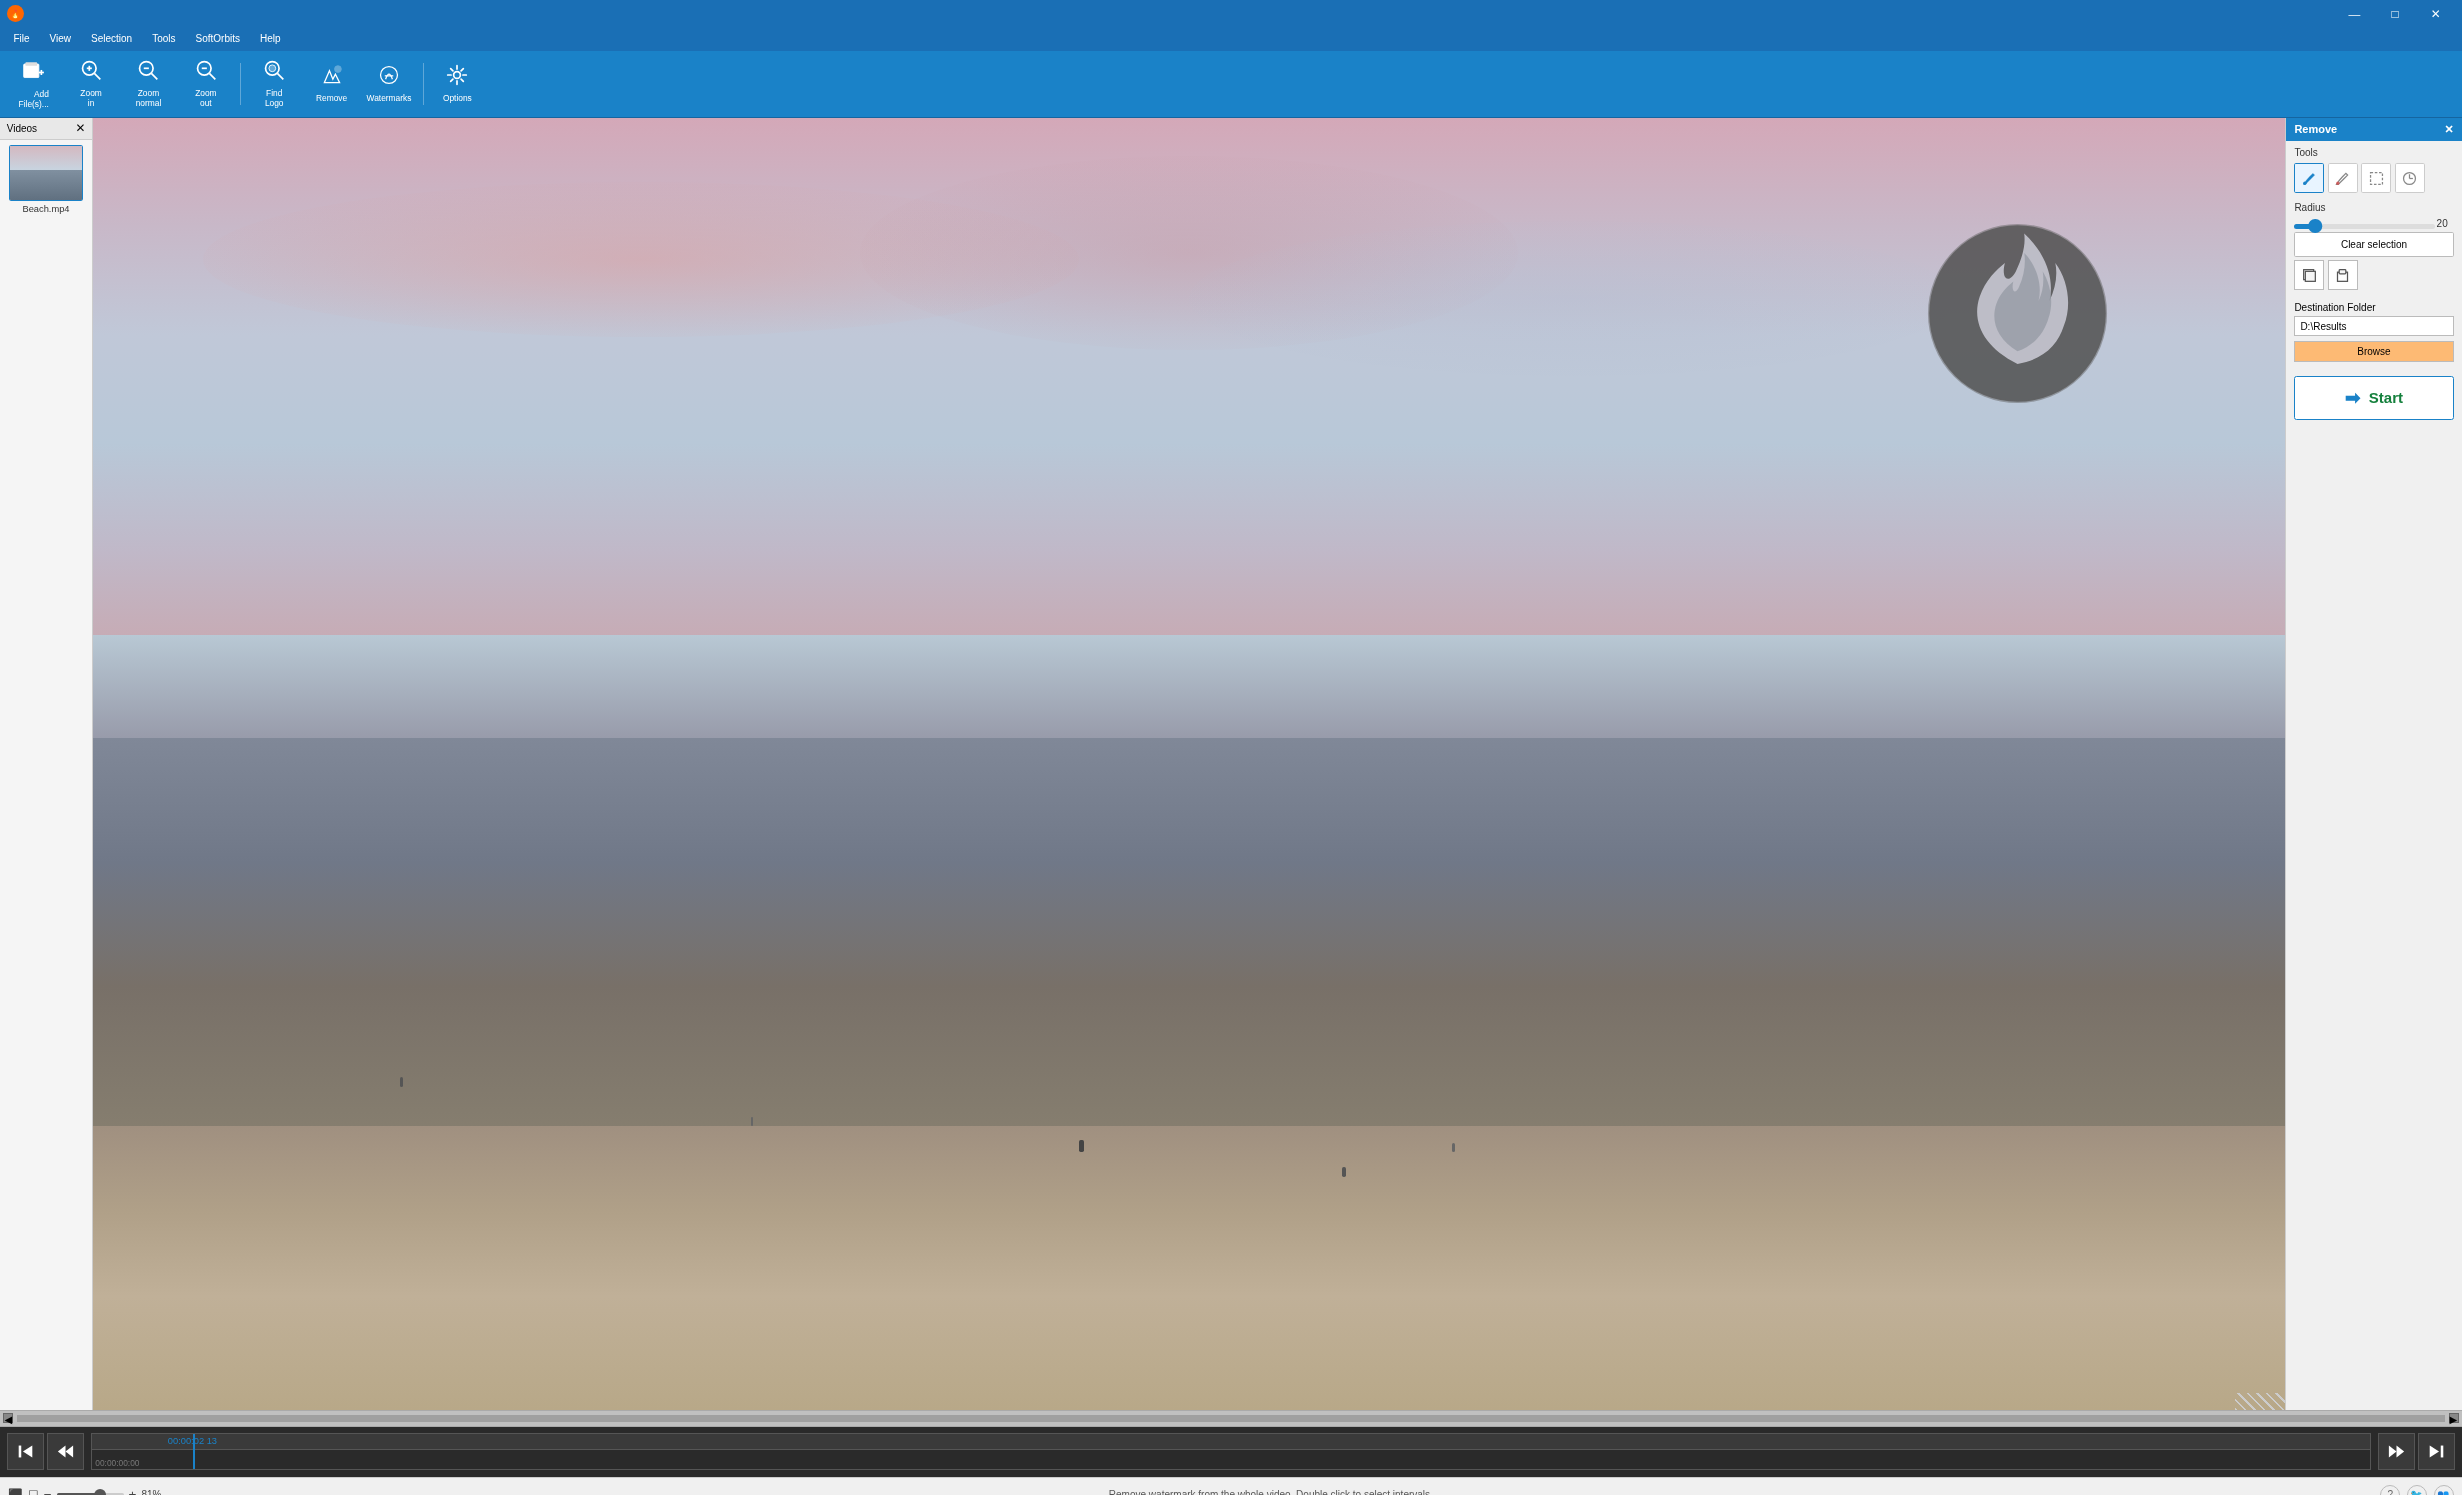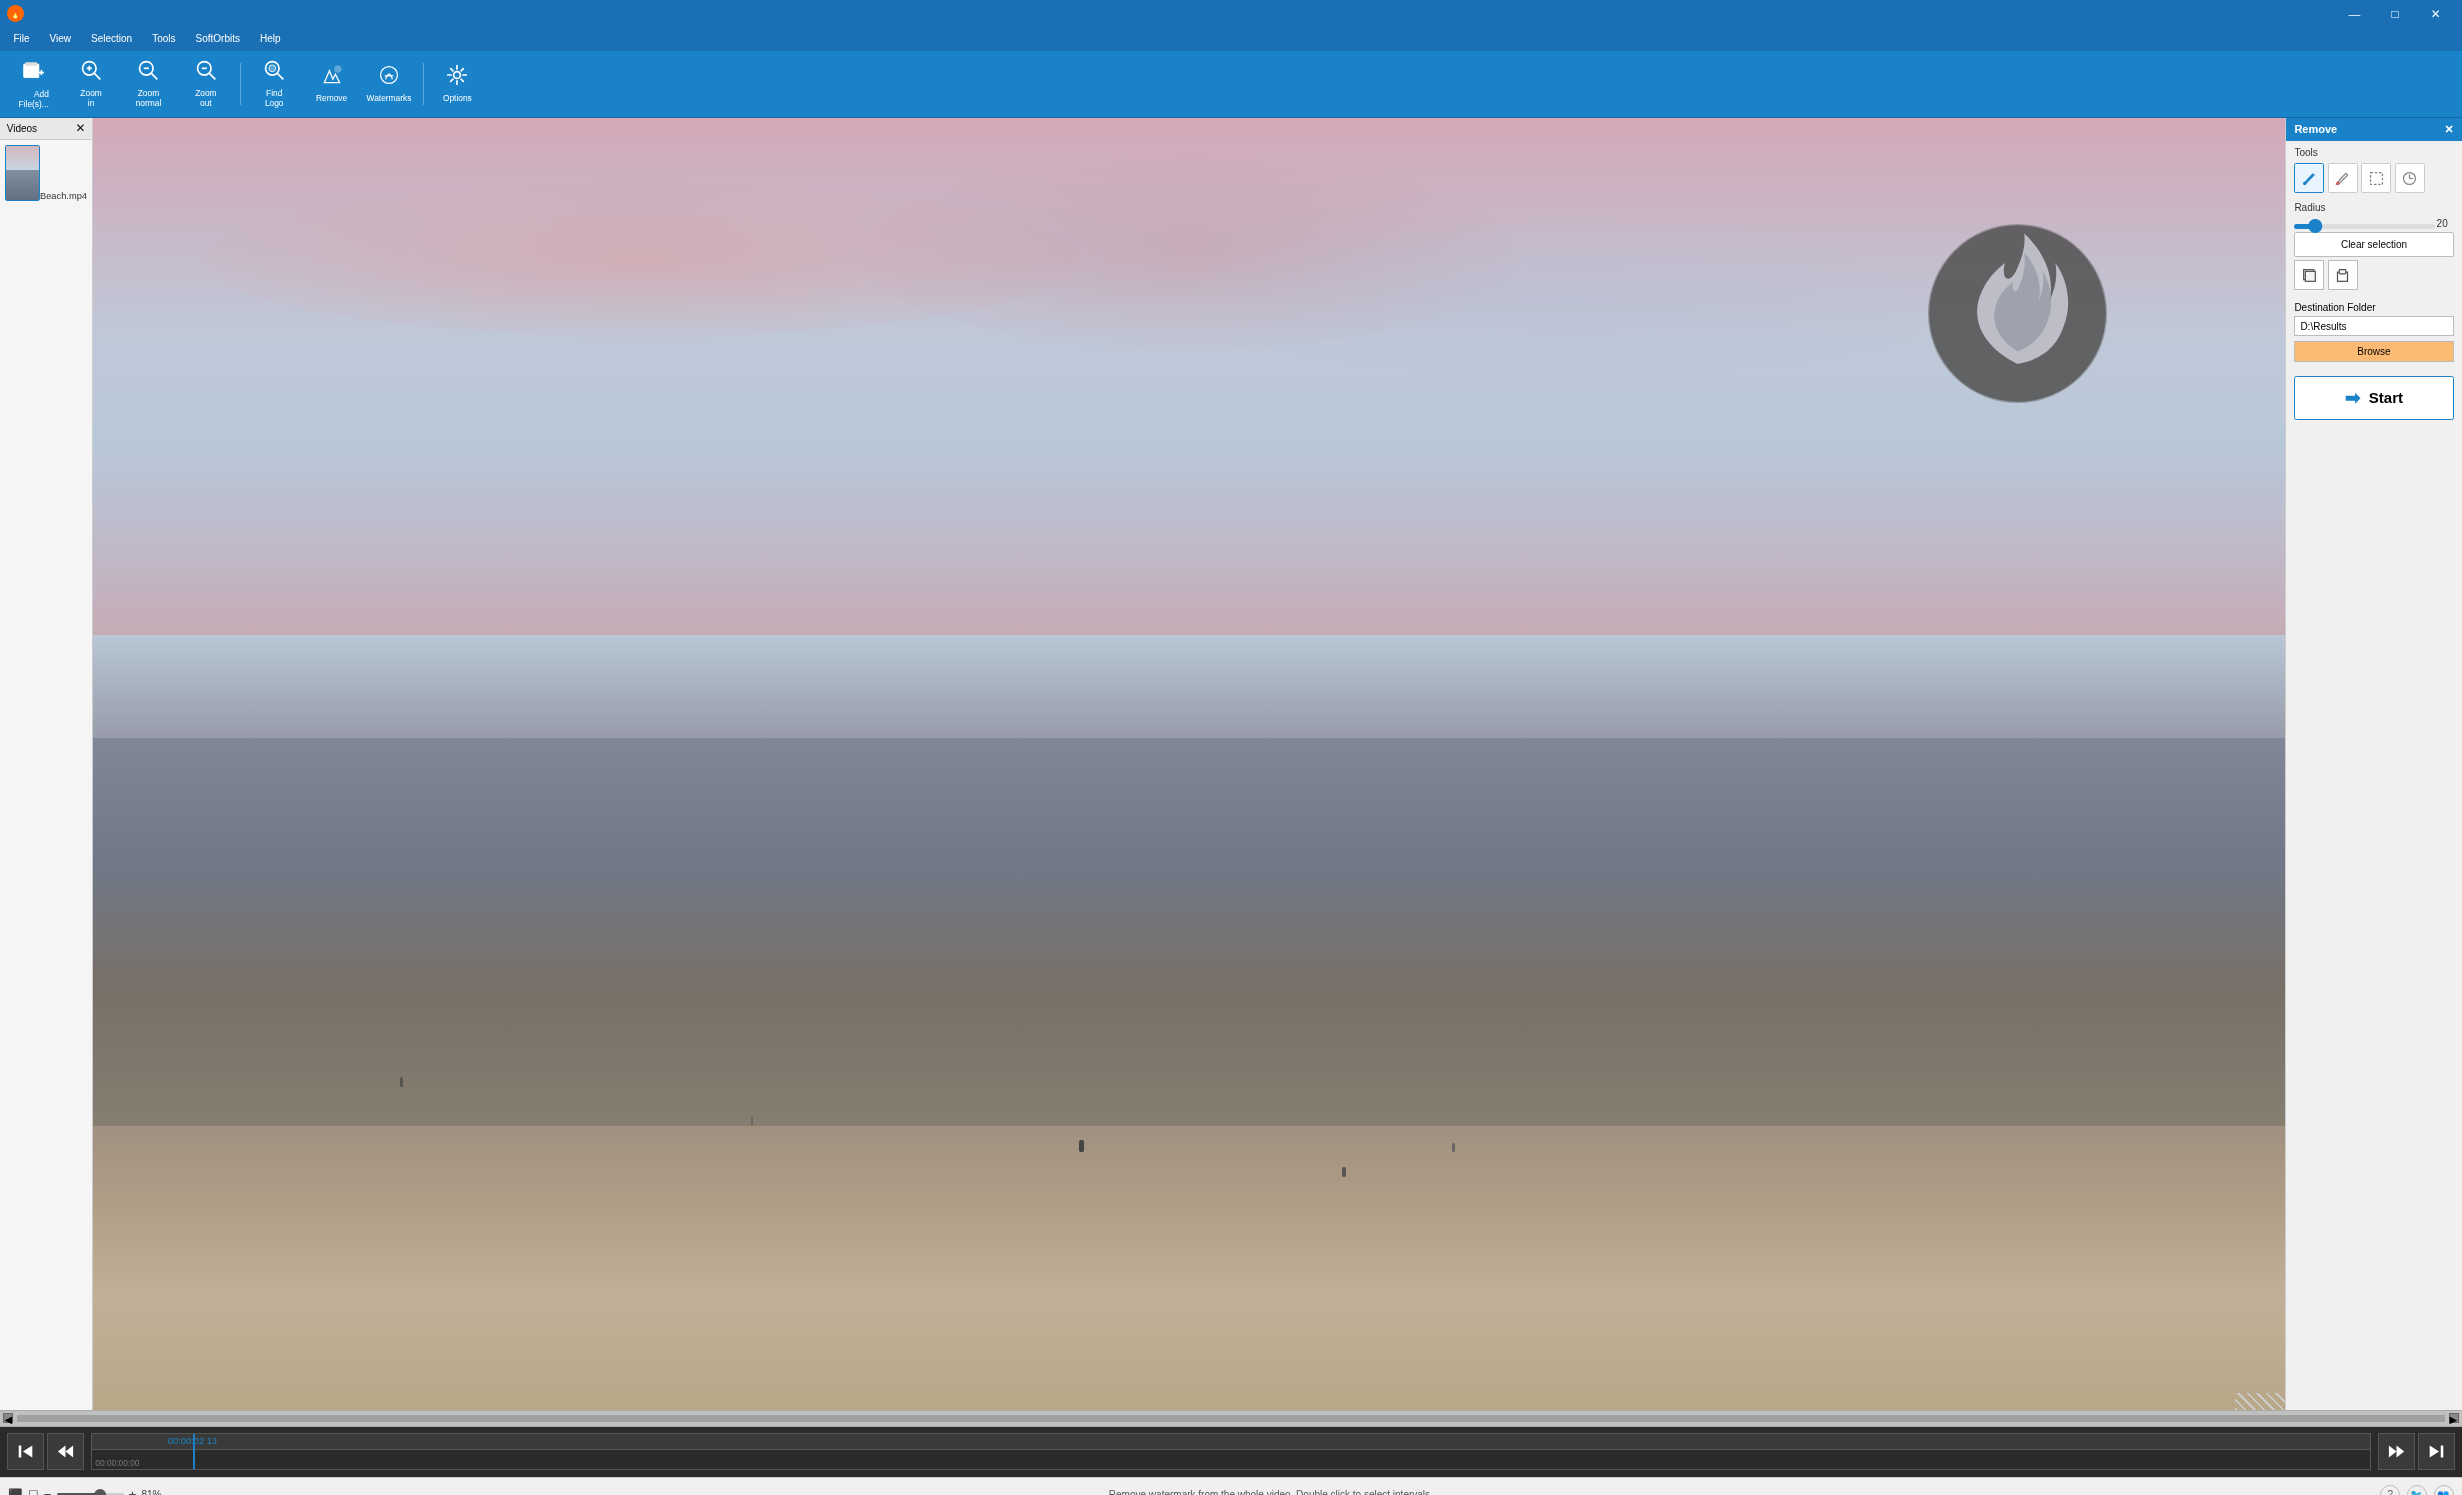--- a/index.html
+++ b/index.html
@@ -77,21 +77,21 @@
     .sidebar-header {
       background: #e8e8e8;
       padding: 3.4px 6.7px;
       display: flex;
       justify-content: space-between;
       align-items: center;
       font-size: 10px;
       border-bottom: 0.8px solid #ccc;
       height: 22px;
     }
-    .sidebar-content { padding: 5px; display: flex; flex-direction: row; align-items: flex-end; }
+    .sidebar-content { padding: 5px; display: flex; flex-direction: column; align-items: center; }
     .video-thumb {
       width: 74px;
       height: 56px;
       background: linear-gradient(160deg, #e8c5b0 0%, #b0c8d8 50%, #8ab0c0 100%);
       border: 1.7px solid #1a82c8;
       border-radius: 1.7px;
       position: relative;
       overflow: hidden;
       cursor: pointer;
     }
@@ -541,21 +541,21 @@
     </div>
 
     <div class="dest-section">
       <div class="dest-label">Destination Folder</div>
       <input class="dest-input" type="text" value="D:\Results" style="">
       <button class="browse-btn">Browse</button>
     </div>
 
     <button class="start-btn">
       <span style="color:#1a82c8;font-size:18.5px;">➡</span>
-      <span style="font-size:15px;color:#000000;">Start</span>
+      <span style="font-size:15px;color:#15803d;">Start</span>
     </button>
 
   </div>
 </div>
 
 <div style="height:17px;background:#c0c0c0;border-top:0.8px solid #aaa;border-bottom:0.8px solid #aaa;display:flex;align-items:center;padding:0 3.4px;">
   <div style="width:10px;height:10px;background:#888;border:0.8px solid #666;cursor:pointer;">◀</div>
   <div style="flex:1;height:6.7px;background:#ddd;margin:0 3.4px;position:relative;">
     <div style="position:absolute;left:0;width:100%;height:100%;background:#a0a0a0;"></div>
   </div>

